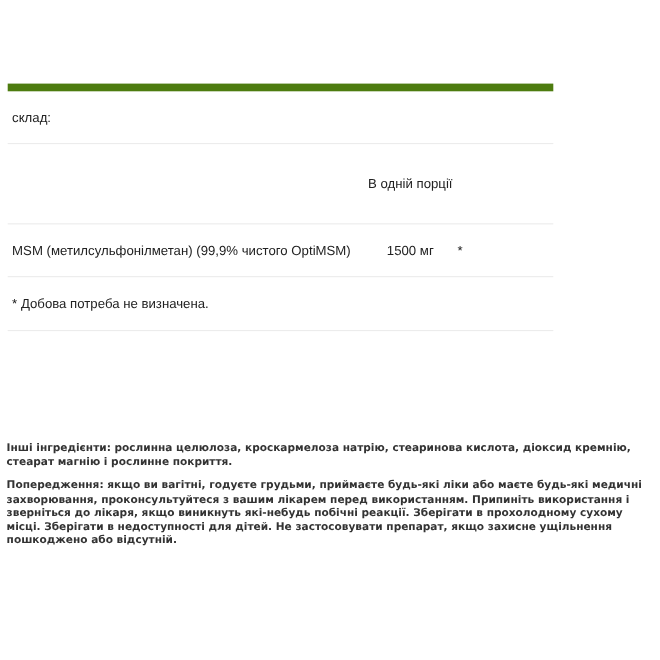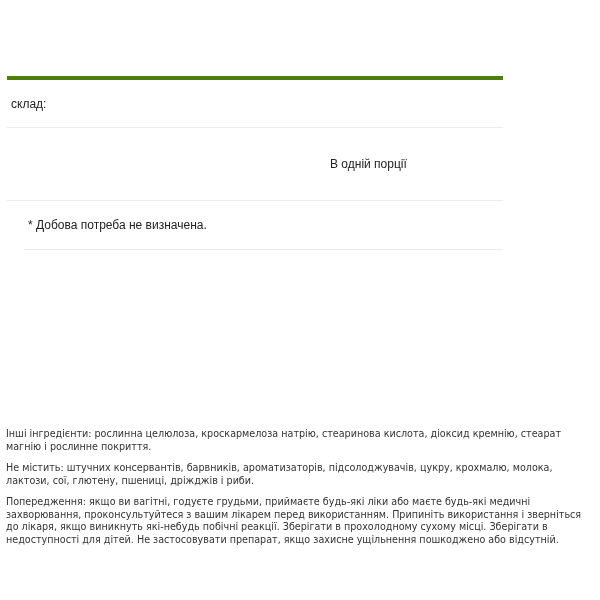--- a/index.html
+++ b/index.html
@@ -2,54 +2,58 @@
 <html><head>
 <meta charset="utf-8">
 <style>
   html, body { margin: 0; padding: 0; background: #ffffff; }
   body {
     width: 600px; height: 600px; overflow: hidden; position: relative;
     font-family: "Liberation Sans", sans-serif; color: #222;
   }
   .table {
     position: absolute; left: 7px; top: 76px; width: 496px;
-    border-top: 4px solid #4d7c0f;
+    border-top: 7px solid #4d7c0f;
   }
   .row {
     display: flex; align-items: center;
     border-bottom: 1px solid #ececec;
     height: 48px; box-sizing: border-box;
     font-size: 12px; color: #222;
   }
   .row.head { height: 73px; }
-  .row.foot { height: 49px; margin-left: 17px; }
+  .row.foot { height: 49px; }
   .c1 { padding-left: 4px; width: 319px; }
-  .c2 { width: 86px; }
+  .c2 { width: 86px; text-align: center; }
   .c3 { width: 87px; line-height: 24px; }
   .full { padding-left: 4px; }
   .notes {
-    position: absolute; left: 6px; top: 428px; width: 585px;
-    font-family: "DejaVu Sans", sans-serif; font-weight: normal;
+    position: absolute; left: 6px; top: 402px; width: 585px;
+    font-family: "DejaVu Sans", sans-serif; font-weight: bold;
     font-size: 9.6px; line-height: 12.5px; color: #333;
   }
   .notes p { margin: 0 0 9px 0; }
 </style>
 </head>
 <body>
 
 <div class="table">
   <div class="row">
     <span class="full">склад:</span>
   </div>
   <div class="row head">
     <span class="c1"></span>
     <span class="c2">В одній порції</span>
   </div>
+  <div class="row">
+    <span class="c1">MSM (метилсульфонілметан) (99,9% чистого OptiMSM)</span>
+    <span class="c2">1500 мг</span>
+    <span class="c3">*</span>
+  </div>
   <div class="row foot">
     <span class="full">* Добова потреба не визначена.</span>
   </div>
 </div>
 
 <div class="notes">
   <p>Інші інгредієнти: рослинна целюлоза, кроскармелоза натрію, стеаринова кислота, діоксид кремнію, стеарат магнію і рослинне покриття.</p>
-  <p>Не містить: штучних консервантів, барвників, ароматизаторів, підсолоджувачів, цукру, крохмалю, молока, лактози, сої, глютену, пшениці, дріжджів і риби.</p>
   <p>Попередження: якщо ви вагітні, годуєте грудьми, приймаєте будь-які ліки або маєте будь-які медичні захворювання, проконсультуйтеся з вашим лікарем перед використанням. Припиніть використання і зверніться до лікаря, якщо виникнуть які-небудь побічні реакції. Зберігати в прохолодному сухому місці. Зберігати в недоступності для дітей. Не застосовувати препарат, якщо захисне ущільнення пошкоджено або відсутній.</p>
 </div>
 
 </body></html>

